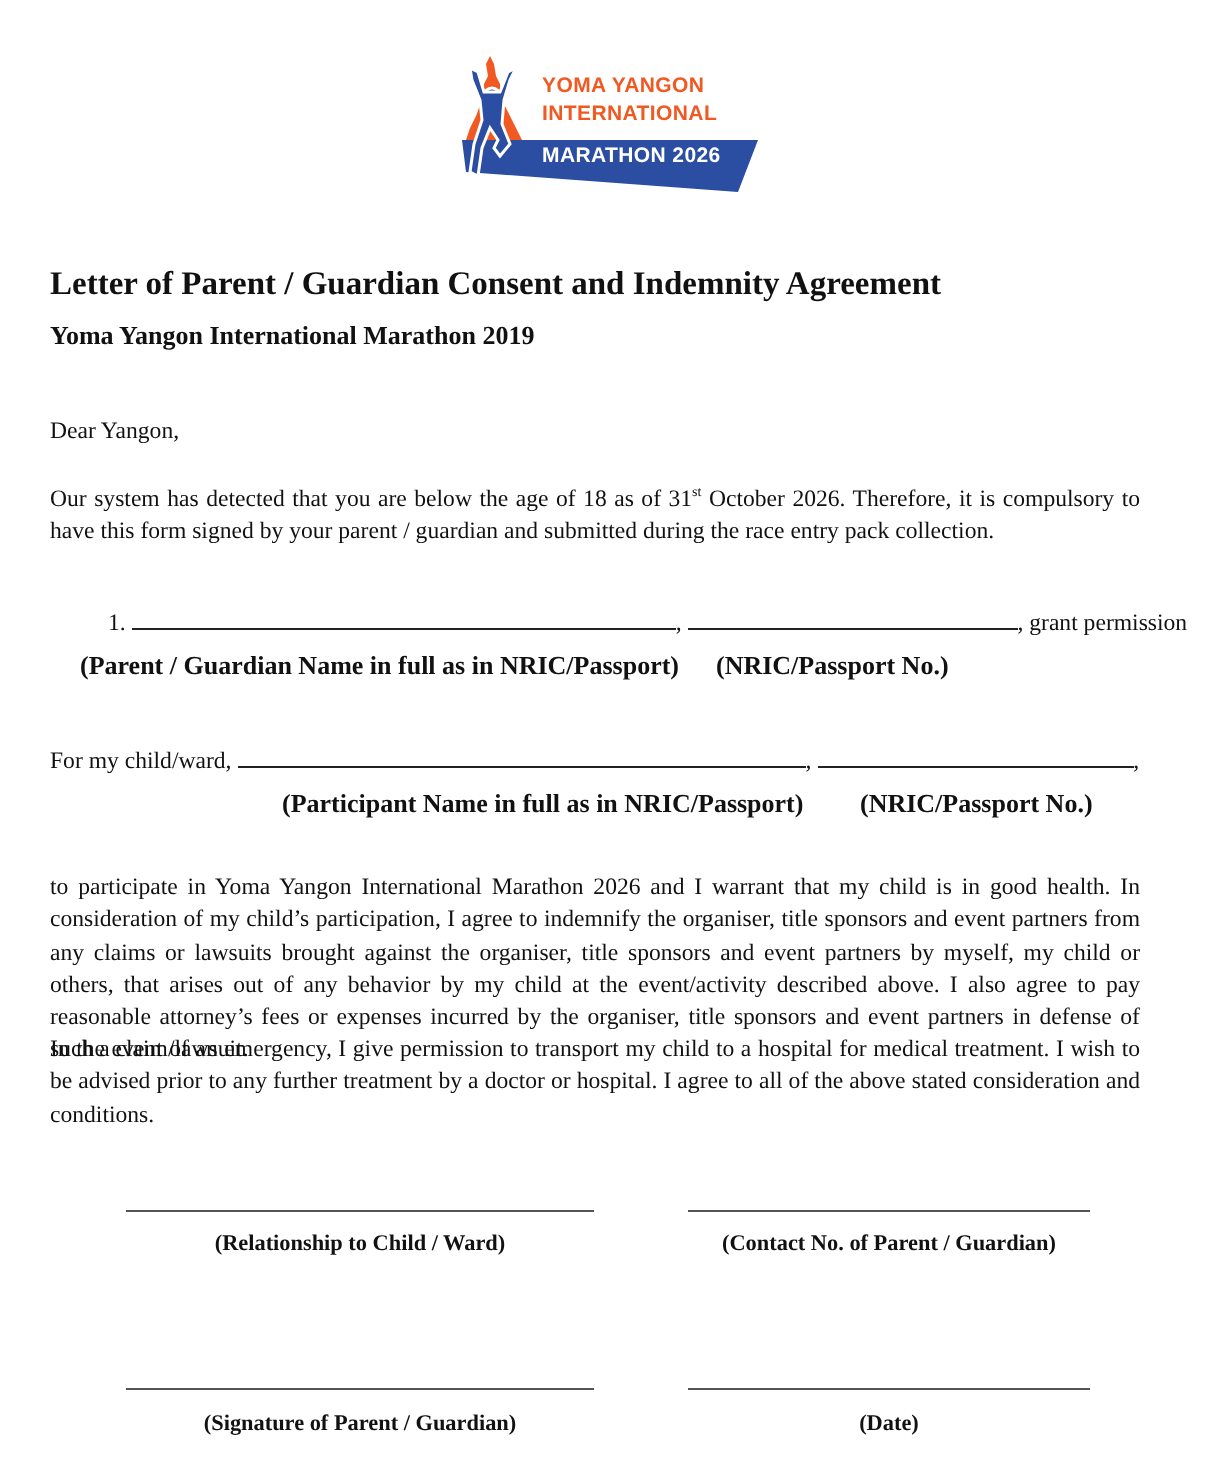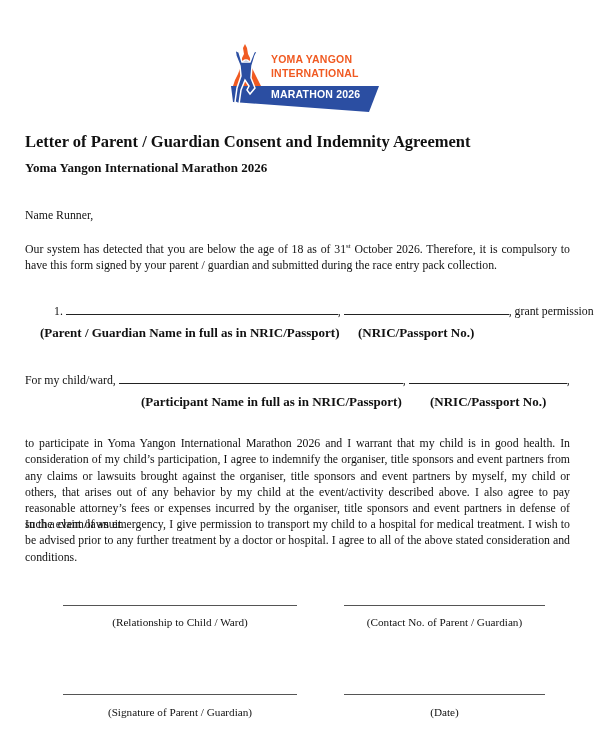--- a/index.html
+++ b/index.html
@@ -1,21 +1,21 @@
 <!DOCTYPE html>
 <html><head>
   <meta charset="utf-8">
   <style>
     html, body { margin: 0; padding: 0; background: #ffffff; }
     body {
       width: 605px; height: 741px; position: relative; overflow: hidden;
       font-family: "Liberation Serif", "DejaVu Serif", serif;
       color: #111;
     }
-    .logo { position: absolute; left: 229px; top: 44px; width: 150px; height: 72px; }
+    .logo { position: absolute; left: 229px; top: 28px; width: 150px; height: 72px; }
     .logo-text {
       position: absolute; font-family: "Liberation Sans", "DejaVu Sans", sans-serif;
       font-weight: bold; font-size: 10.5px; letter-spacing: 0.2px; line-height: 12px;
     }
     .title {
       position: absolute; left: 25px; top: 132px; font-size: 16.5px; font-weight: bold; margin: 0;
     }
     .subtitle {
       position: absolute; left: 25px; top: 160px; font-size: 13px; font-weight: bold; margin: 0;
     }
@@ -25,21 +25,21 @@
     }
     .line-row {
       position: absolute; left: 25px; width: 545px; font-size: 11.8px; line-height: 14px;
       white-space: nowrap;
     }
     .blank { display: inline-block; border-bottom: 1px solid #222; height: 11px; vertical-align: baseline; }
     .caption {
       position: absolute; font-size: 13px; font-weight: bold; white-space: nowrap;
     }
     .sig-line { position: absolute; height: 1px; background: #555; }
-    .sig-caption { position: absolute; font-size: 11.2px; font-weight: normal; text-align: center; white-space: nowrap; }
+    .sig-caption { position: absolute; font-size: 11.2px; font-weight: bold; text-align: center; white-space: nowrap; }
     sup { font-size: 7px; vertical-align: super; line-height: 0; }
   </style>
 </head>
 <body>
 
 <div class="logo">
   <svg width="150" height="72" viewBox="0 0 150 72">
 
     <path d="M14 4 L16 0 L18 4 L19 10 L21 14 L22 22 L26 30 L29 36 L32 42 L4 42 L6 36 L9 30 L12 22 L13 14 L15 10 Z" fill="#f05a22"></path>
 
@@ -49,23 +49,23 @@
       <circle cx="17" cy="20" r="4"></circle>
       <path d="M6 6 L10 8 L13 18 L21 18 L25 8 L29 6 L26 12 L23 22 L22 34 L26 44 L21 50 L18 46 L20 42 L16 36 L12 46 L10 60 L6 58 L8 44 L12 32 L11 22 L7 12 Z"></path>
     </g>
   </svg>
   <span class="logo-text" style="left:42px; top:9px; color:#f05a22;">YOMA YANGON</span>
   <span class="logo-text" style="left:42px; top:23px; color:#f05a22;">INTERNATIONAL</span>
   <span class="logo-text" style="left:42px; top:44px; color:#ffffff;">MARATHON 2026</span>
 </div>
 
 <h1 class="title">Letter of Parent / Guardian Consent and Indemnity Agreement</h1>
-<h2 class="subtitle">Yoma Yangon International Marathon 2026</h2>
+<h2 class="subtitle">Yoma Yangon International Marathon 2019</h2>
 
-<p class="para" style="top:207px;">Name Runner,</p>
+<p class="para" style="top:207px;">Dear Yangon,</p>
 
 <p class="para" style="top:241px;"><span>Our system has detected that you are below the age of 18 as of 31</span><sup>st</sup><span> October 2026. Therefore, it is compulsory to have this form signed by your parent / guardian and submitted during the race entry pack collection.</span></p>
 
 <div class="line-row" style="top:303px;margin-left:29px;">
   <span>1.</span>
   <span class="blank" style="width:272px;"></span><span>,</span>
   <span class="blank" style="width:165px;"></span><span>, grant permission</span>
 </div>
 <div class="caption" style="left:40px; top:325px;">(Parent / Guardian Name in full as in NRIC/Passport)</div>
 <div class="caption" style="left:358px; top:325px;">(NRIC/Passport No.)</div>

